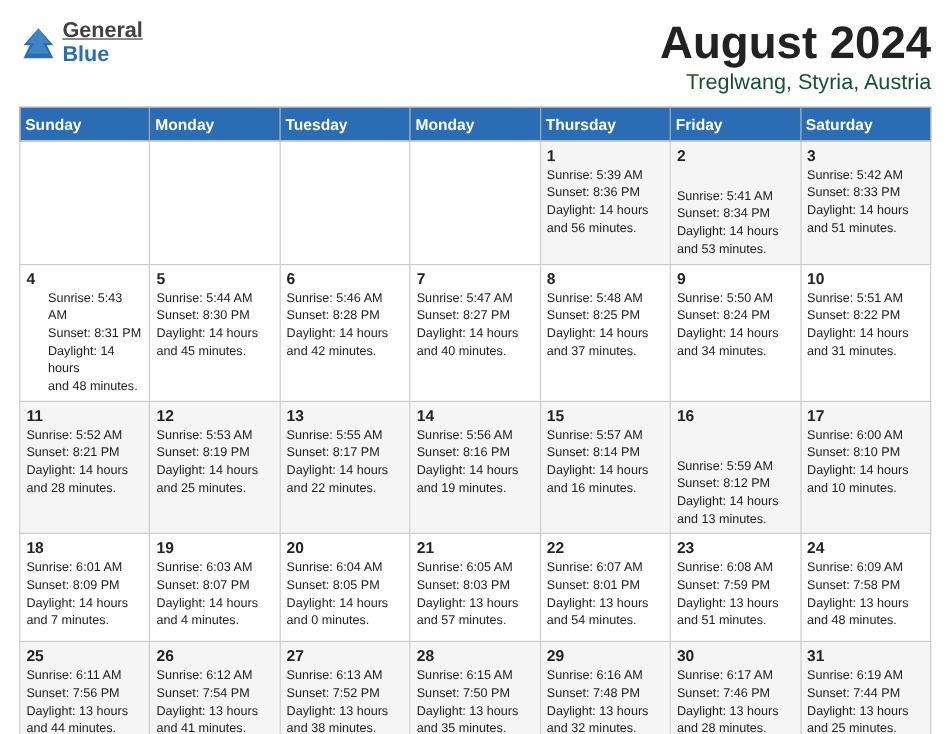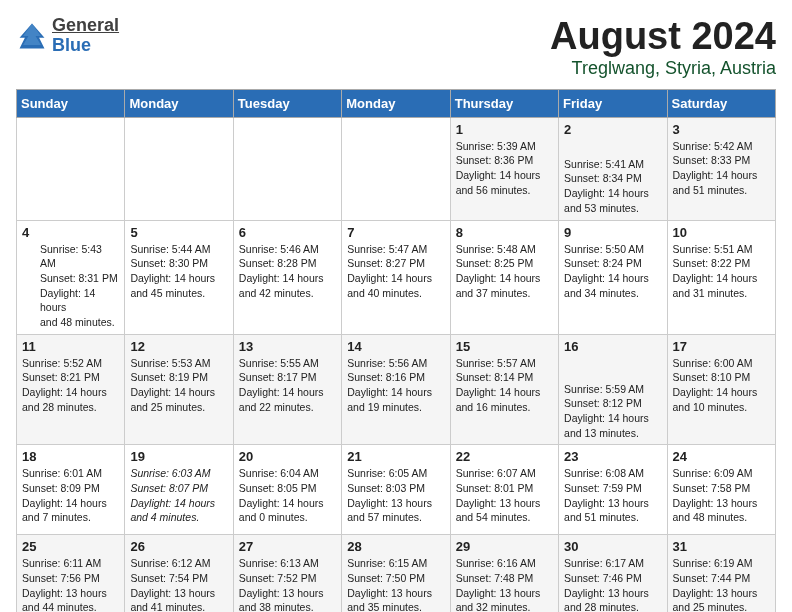--- a/index.html
+++ b/index.html
@@ -272,21 +272,21 @@
       <tr>
         <td>
           <span class="day-num">18</span>
           <div class="day-info" style="white-space: pre-line;">Sunrise: 6:01 AM
 Sunset: 8:09 PM
 Daylight: 14 hours
 and 7 minutes.</div>
         </td>
         <td>
           <span class="day-num">19</span>
-          <div class="day-info" style="white-space: pre-line; font-style: italic;">Sunrise: 6:03 AM
+          <div class="day-info" style="white-space: pre-line;">Sunrise: 6:03 AM
 Sunset: 8:07 PM
 Daylight: 14 hours
 and 4 minutes.</div>
         </td>
         <td>
           <span class="day-num">20</span>
           <div class="day-info" style="white-space: pre-line;">Sunrise: 6:04 AM
 Sunset: 8:05 PM
 Daylight: 14 hours
 and 0 minutes.</div>

